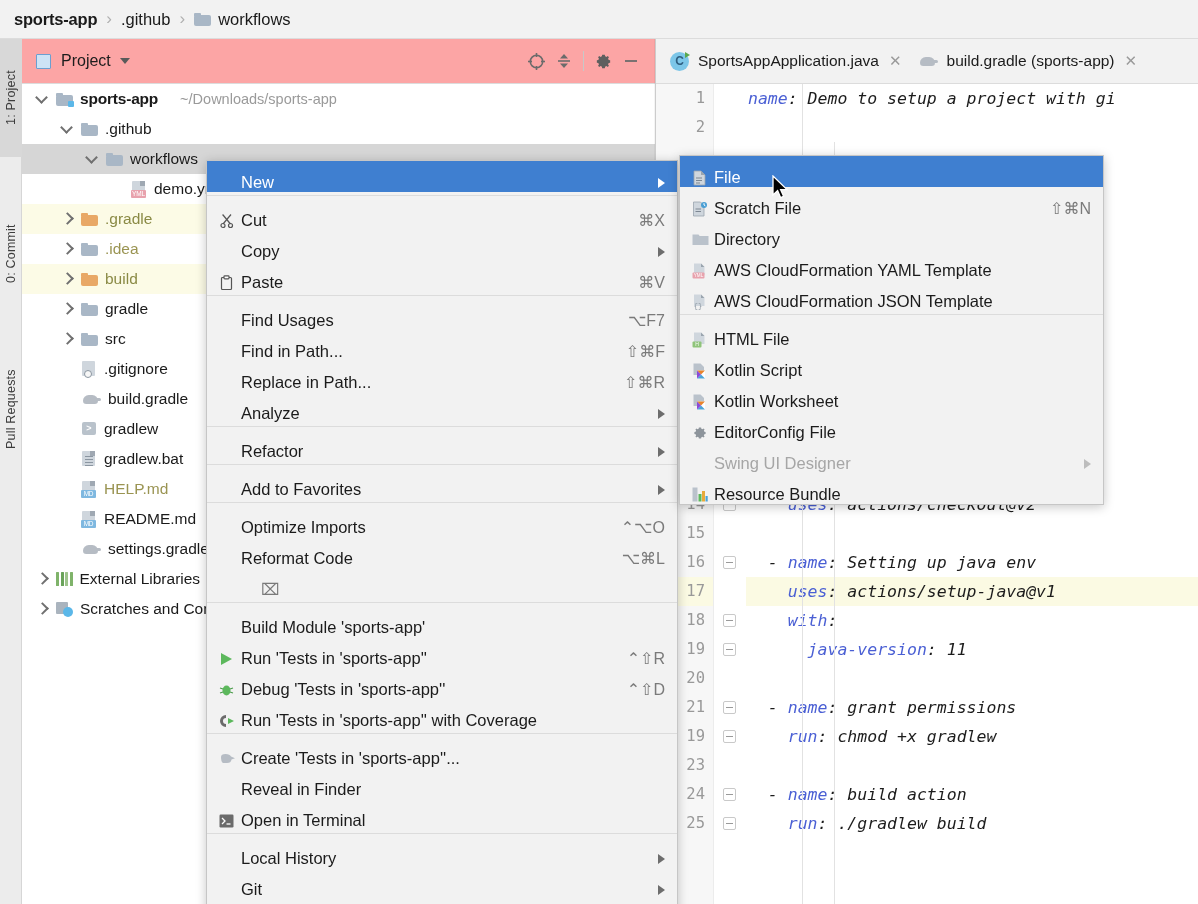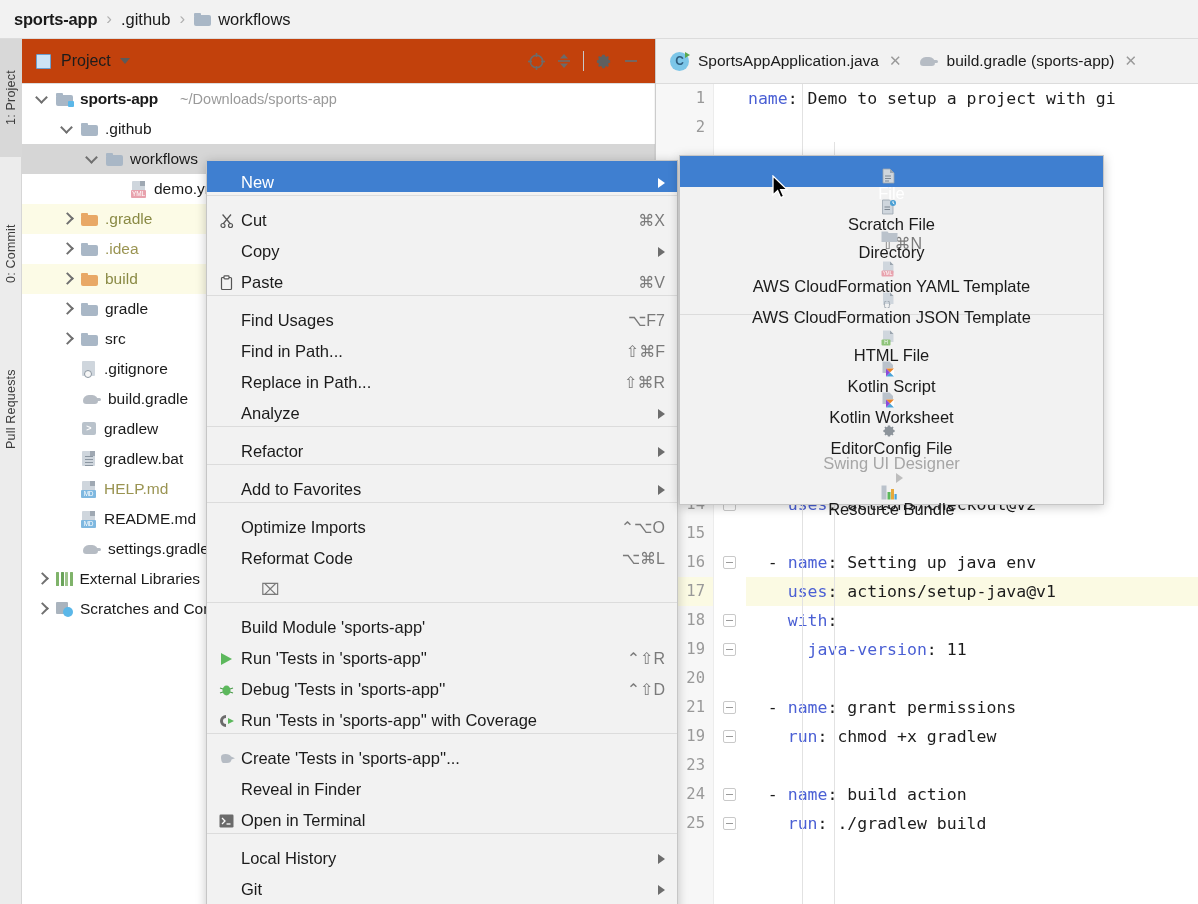--- a/index.html
+++ b/index.html
@@ -53,21 +53,21 @@
     display: flex; align-items: center; justify-content: center;
   }
   .vtab.active { background: #d8d8d8; }
 
   
   .project-panel {
     position: absolute; left: 22px; top: 39px; width: 634px; height: 865px;
     background: #ffffff; border-right: 1px solid #cfcfcf;
   }
   .panel-header {
-    height: 45px; background: #c2410c; border-bottom: 1px solid #dcdcdc;
+    height: 45px; background: #fca5a5; border-bottom: 1px solid #dcdcdc;
     display: flex; align-items: center; padding: 0 10px 0 14px;
   }
   .panel-title { font-size: 16px; color: #1c1c1c; margin-left: 10px; }
   .panel-sq {
     width: 15px; height: 15px; border: 1.6px solid #6b9fd0; background: #cde3f5; border-radius: 1px;
   }
   .caret-dn {
     width: 0; height: 0; border-left: 5px solid transparent; border-right: 5px solid transparent;
     border-top: 6px solid #5a5a5a; margin-left: 9px;
   }
@@ -162,21 +162,21 @@
     font-family: "DejaVu Sans Mono", monospace; font-size: 15.5px; color: #999999;
   }
   .fold-col { width: 32px; flex:none; background:#fff; position: relative; }
   .fold-mark {
     position: absolute; left: 9px; width: 13px; height: 13px;
     border: 1px solid #c9c9c9; border-radius: 2px; background: #fff;
   }
   .fold-mark::after {
     content:""; position: absolute; left: 2px; top: 5px; width: 7px; height: 1px; background: #9a9a9a;
   }
-  .code-col { flex: 1; position: relative; overflow: hidden; }
+  .code-col { flex: 1; position: relative; overflow: hidden; font-style: italic; }
   .code-line {
     height: 29px; line-height: 29px; white-space: pre;
     font-family: "DejaVu Sans Mono", monospace; font-size: 16.5px; color: #1c1c1c;
     padding-left: 2px;
   }
   .code-line.hl { background: #fbfae3; }
   .kw { color: #4a5fd4; }
   .indent-guide {
     position: absolute; width: 1px; background: #e2e2e2; top: 0; bottom: 0;
   }
@@ -204,21 +204,21 @@
   .ctx-item.sel .ctx-arrow { border-left-color: #ffffff; }
   .ctx-item.disabled .ctx-arrow { border-left-color: #bdbdbd; }
   .ctx-sep { height: 1px; background: #dcdcdc; margin: 3px 0; }
 
   
   .sub-menu {
     position: absolute; left: 679px; top: 155px; width: 425px;
     background: #f2f2f2; border: 1px solid #c6c6c6;
     box-shadow: 0 2px 10px rgba(0,0,0,0.22); z-index: 50; padding: 0;
   }
-  .sub-menu .ctx-item { height: 31px; flex-direction: column; }
+  .sub-menu .ctx-item { height: 31px; }
 
   .mouse-cursor { position: absolute; left: 772px; top: 175px; z-index: 90; pointer-events: none; }
 
   .panel-split-shadow {
     position: absolute; left: 654px; top: 39px; width: 2px; height: 865px;
     background: linear-gradient(to right, rgba(0,0,0,0.06), rgba(0,0,0,0));
   }
 </style>
 </head>
 <body>

